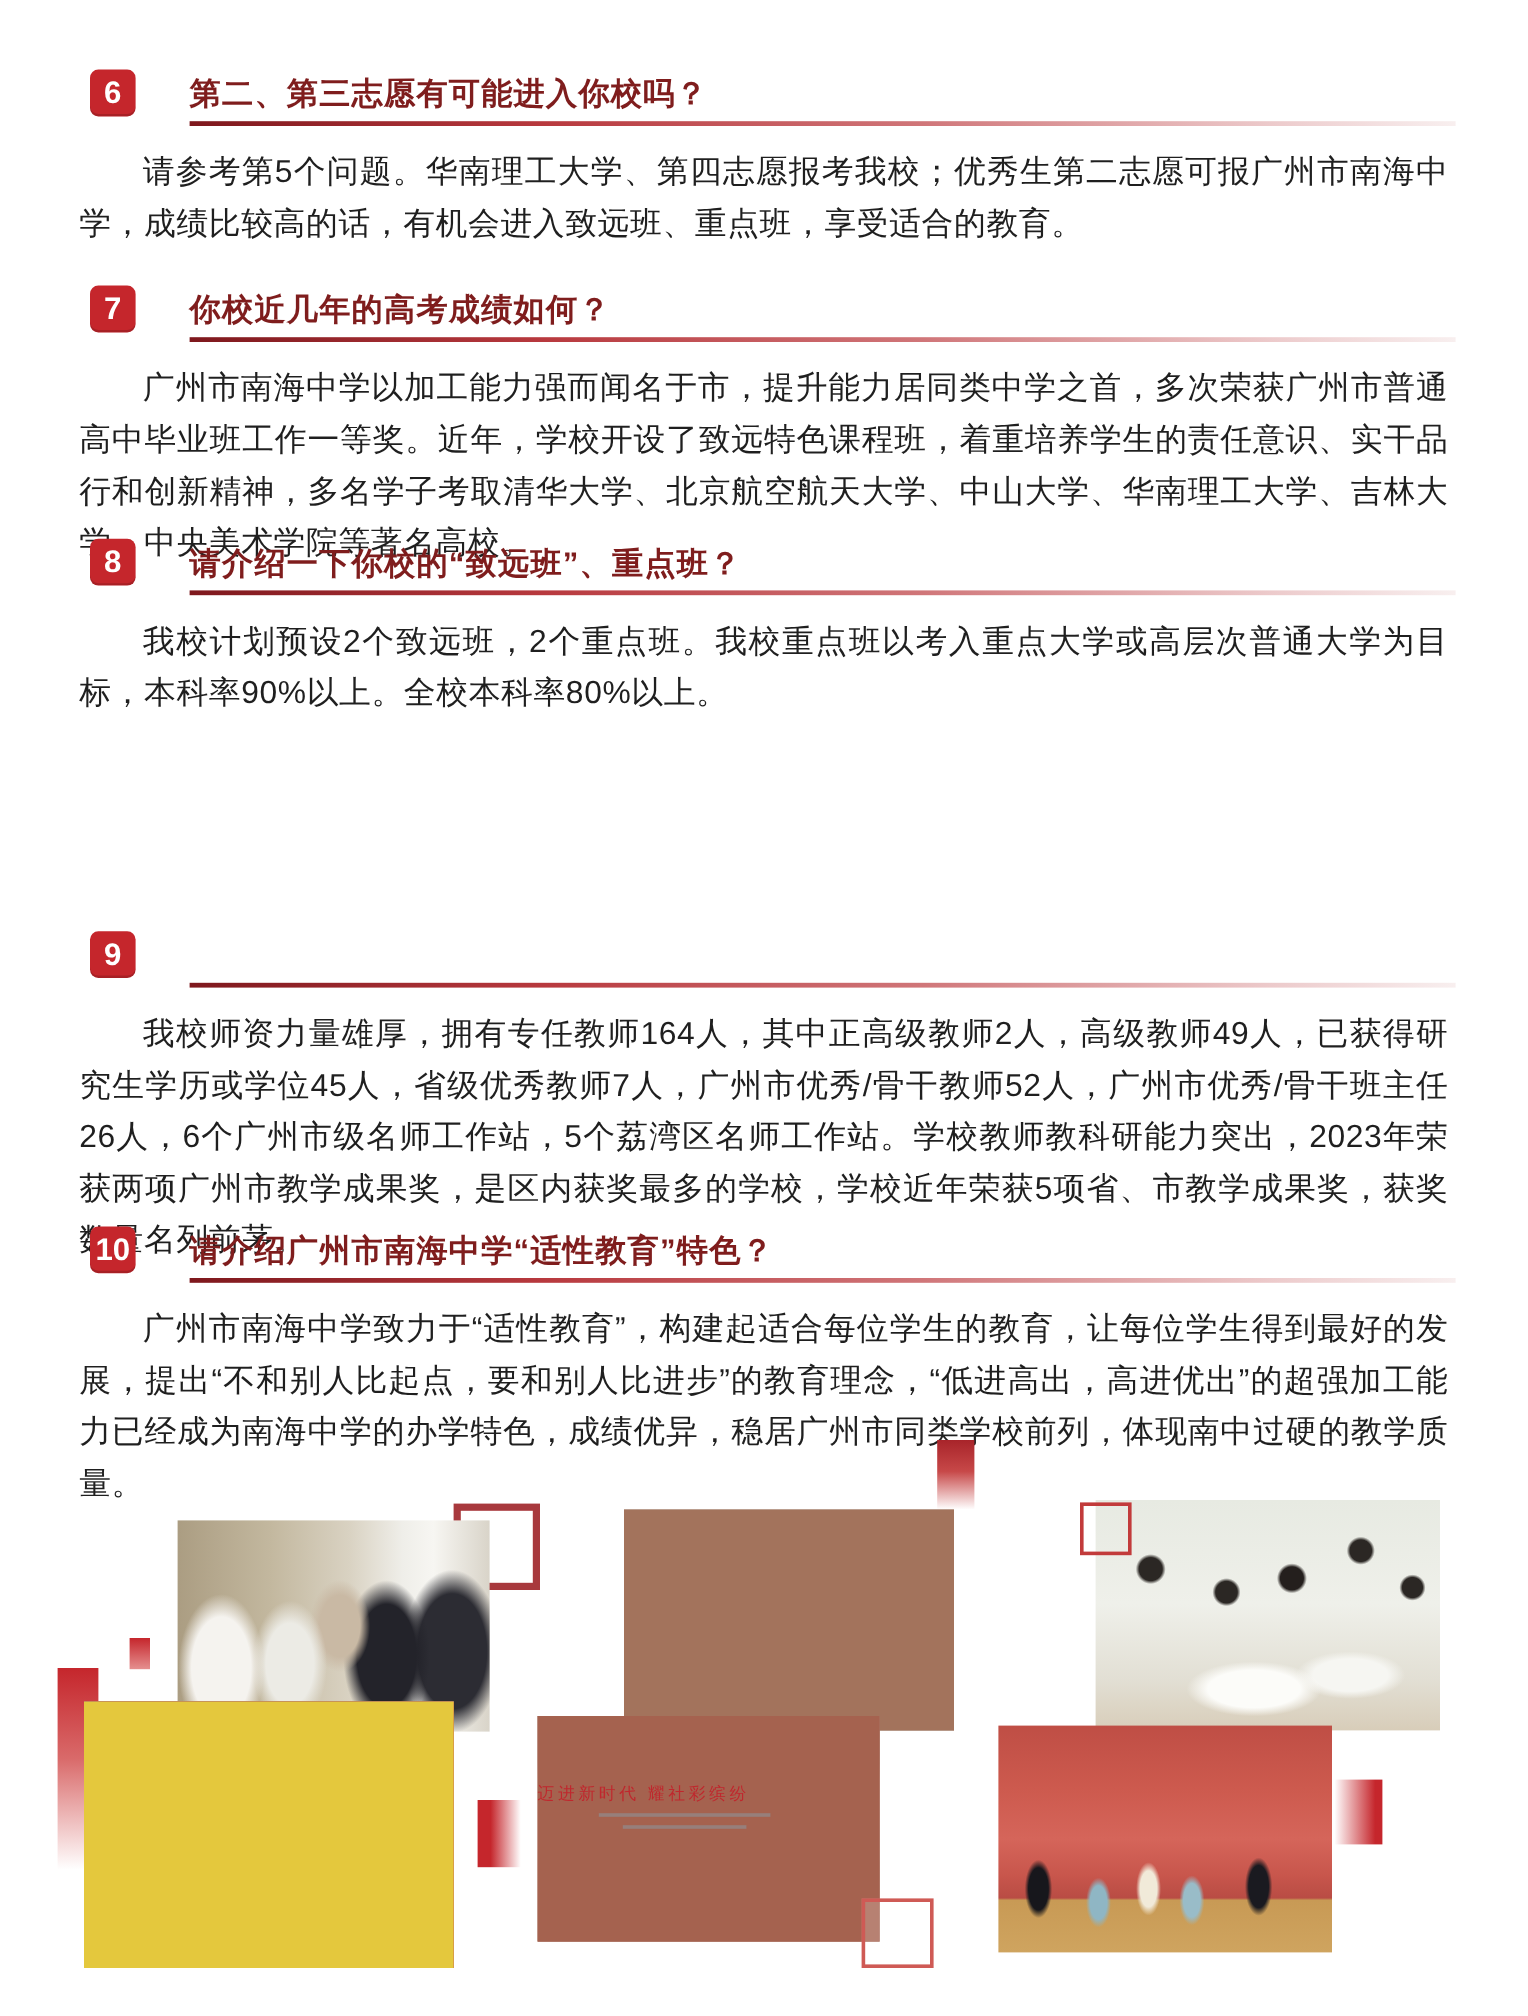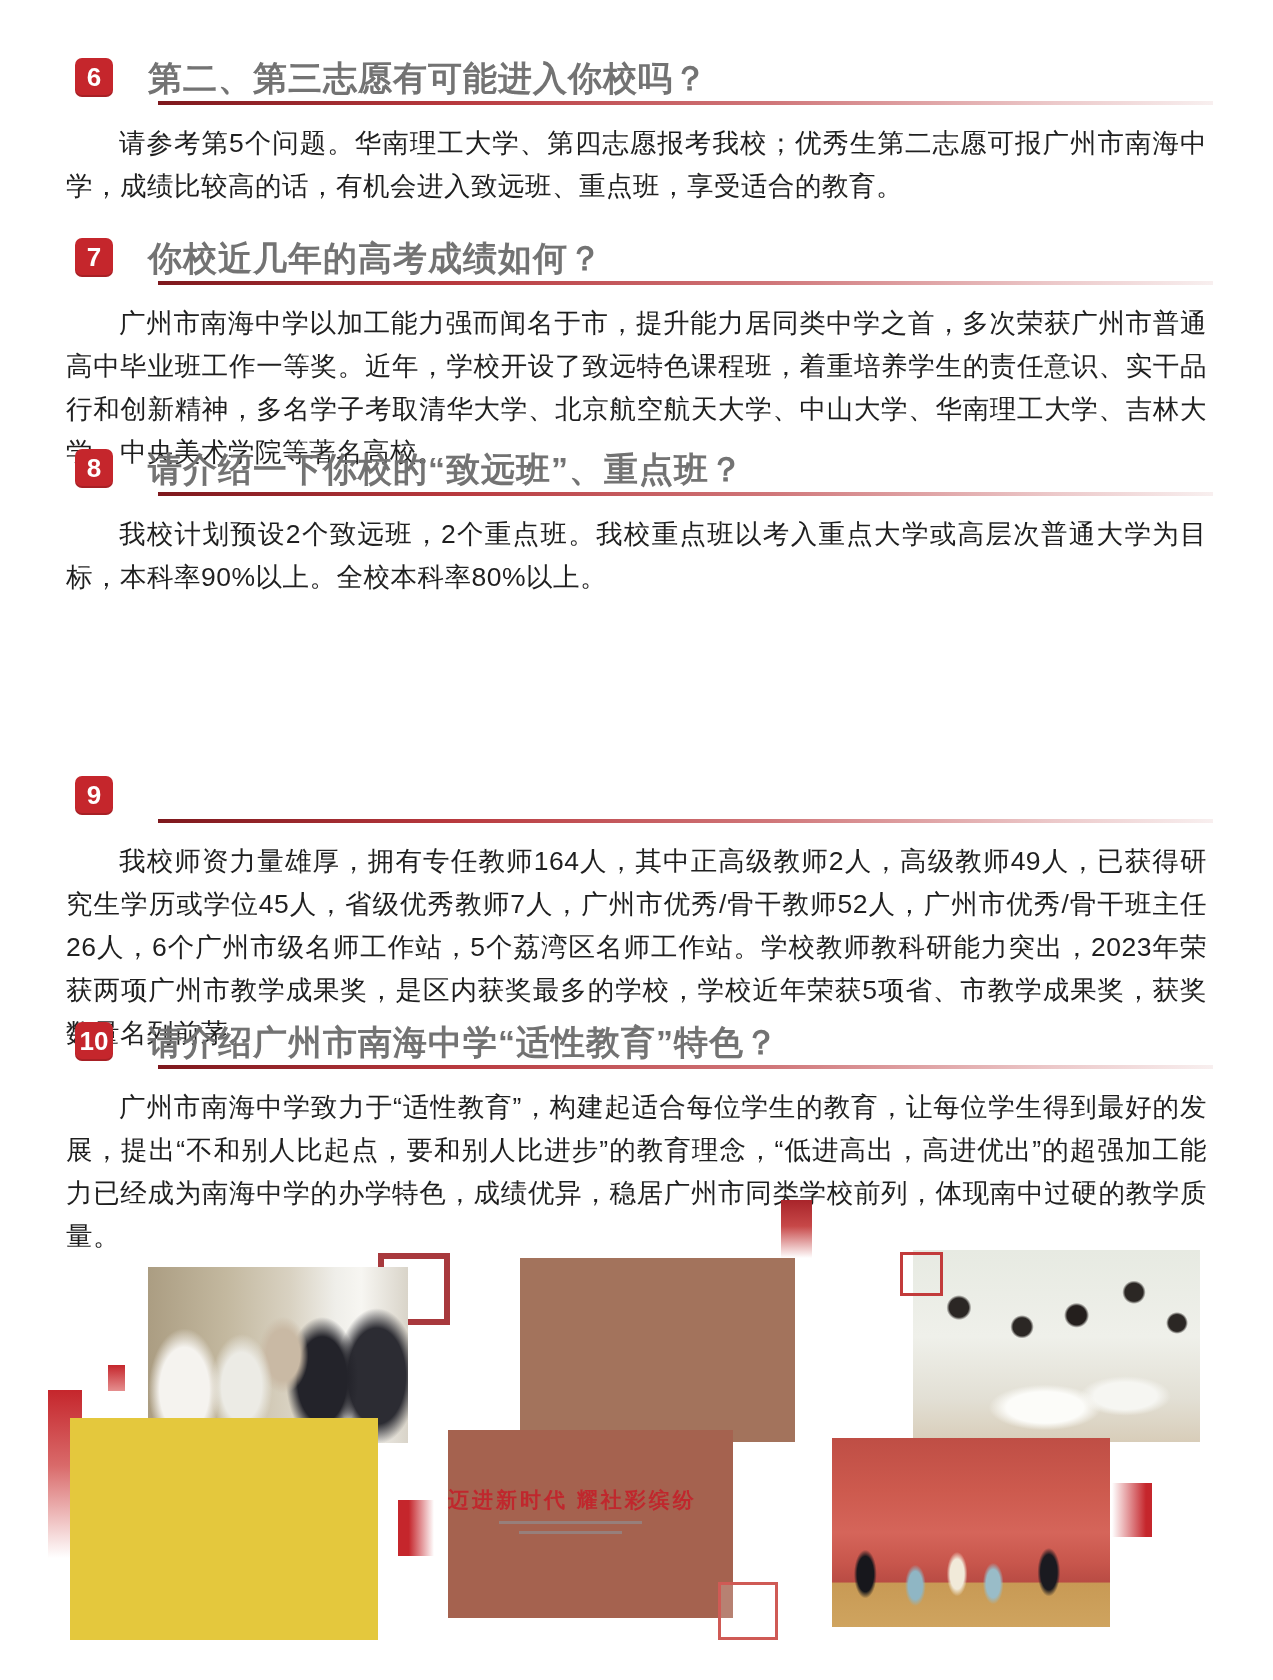--- a/index.html
+++ b/index.html
@@ -10,22 +10,22 @@
   
   .qa{position:absolute;left:0;width:1273px;}
   .qa-header{position:relative;height:42px;}
   .badge{
     position:absolute;left:75px;top:0;width:38px;height:39px;
     background:#c5262c;border-radius:7px;color:#ffffff;
     font-weight:bold;font-size:26px;display:flex;align-items:center;justify-content:center;
     box-shadow:inset 0 -2px 0 rgba(0,0,0,.15);
   }
   .qa-title{
-    position:absolute;left:148px;top:0;margin:0;height:40px;line-height:40px;
-    font-size:34px;font-weight:bold;color:#737373;letter-spacing:1px;white-space:nowrap;
+    position:absolute;left:158px;top:0;margin:0;height:40px;line-height:40px;
+    font-size:26px;font-weight:bold;color:#7f1d1d;letter-spacing:1px;white-space:nowrap;
   }
   .rule{
     position:absolute;left:158px;top:43px;width:1055px;height:4px;
     background:linear-gradient(90deg,#7e181d 0%,#b8393e 28%,#d07679 58%,#ecc9ca 85%,#f8efef 100%);
   }
   .qa-body{position:absolute;left:66px;top:64px;width:1141px;}
   .qa-body p{
     margin:0;font-size:26.5px;line-height:43px;color:#1f1f1f;
     text-align:justify;text-indent:2em;letter-spacing:.5px;
   }
@@ -96,22 +96,22 @@
     left:832px;top:1438px;width:278px;height:189px;z-index:3;
     background:
       radial-gradient(ellipse 15px 32px at 12% 72%,#17171c 0 55%,rgba(0,0,0,0) 76%),
       radial-gradient(ellipse 14px 28px at 30% 78%,#8fb6c4 0 50%,rgba(0,0,0,0) 74%),
       radial-gradient(ellipse 14px 30px at 45% 72%,#f1ead9 0 50%,rgba(0,0,0,0) 74%),
       radial-gradient(ellipse 14px 28px at 58% 77%,#99bcc8 0 50%,rgba(0,0,0,0) 74%),
       radial-gradient(ellipse 15px 32px at 78% 71%,#1a1a20 0 55%,rgba(0,0,0,0) 76%),
       linear-gradient(180deg,#bf4e45 0%,#cd5a4e 28%,#d5655a 50%,#c8564c 66%,#b94c44 76%,#c89a55 77%,#cfa45f 100%);
   }
   .dance-banner{
-    position:absolute;left:0;top:30%;width:86%;text-align:center;
-    color:#c0272d;font-weight:bold;font-size:21px;letter-spacing:3px;white-space:nowrap;
+    position:absolute;left:0;top:30%;width:86%;
+    color:#c0272d;font-weight:normal;font-size:14px;letter-spacing:3px;white-space:nowrap;
   }
   .dance-subline{height:3px;background:#8d97a0;opacity:.55;margin:7px auto 0;width:58%;}
   .dance-subline.short{width:42%;}
   
   .decor-outline-1{left:378px;top:1253px;width:60px;height:60px;border:6px solid #a8393d;z-index:1;}
   .decor-outline-2{left:900px;top:1252px;width:37px;height:38px;border:3px solid #c23b3b;z-index:4;}
   .decor-outline-3{left:718px;top:1582px;width:54px;height:52px;border:3px solid #cf5a55;z-index:4;background:rgba(255,255,255,.2);}
   .decor-sq-small{left:108px;top:1365px;width:17px;height:26px;background:linear-gradient(180deg,#c5262c,#e58f8f);z-index:2;}
   .decor-bar-left{left:48px;top:1390px;width:34px;height:168px;background:linear-gradient(180deg,#c5262c 0%,#d96a6a 45%,rgba(244,214,214,0) 100%);z-index:1;}
   .decor-bar-mid{left:781px;top:1200px;width:31px;height:58px;background:linear-gradient(180deg,#a8242a 0%,#c74848 45%,rgba(240,200,200,0) 100%);z-index:1;}

